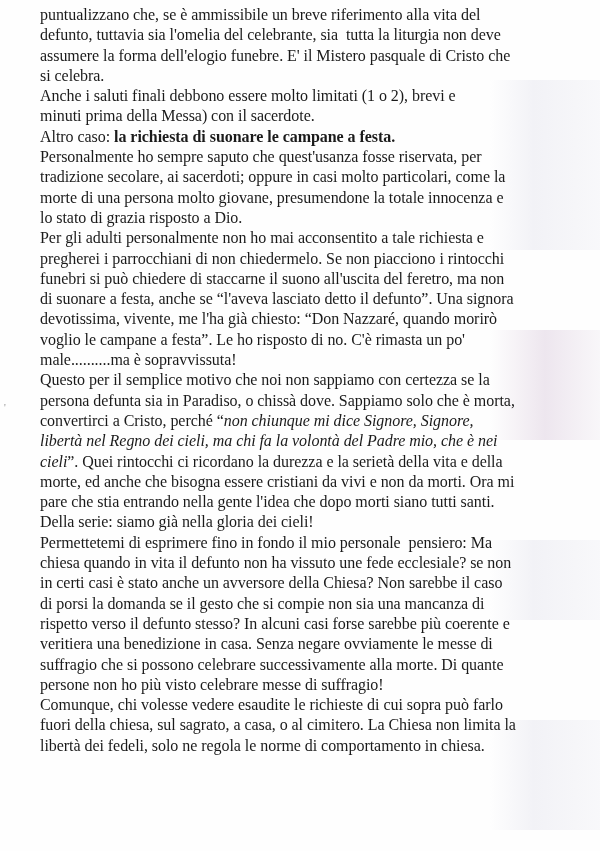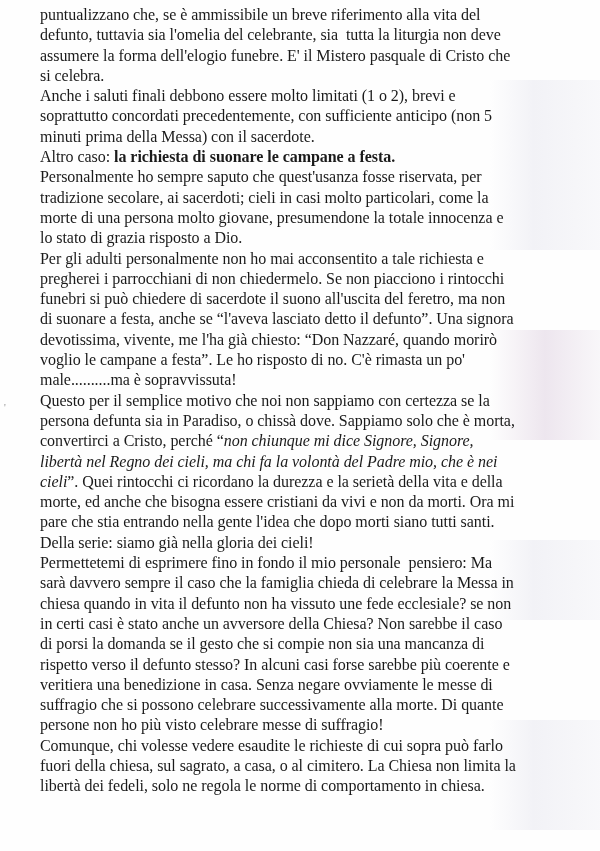--- a/index.html
+++ b/index.html
@@ -64,44 +64,42 @@
   <div class="bleed b2"></div>
   <div class="bleed b3"></div>
   <div class="bleed b4"></div>
   <span class="margin-mark">'</span>
   <div class="text" id="text-body">
       <span class="line">puntualizzano che, se è ammissibile un breve riferimento alla vita del</span>
       <span class="line">defunto, tuttavia sia l'omelia del celebrante, sia  tutta la liturgia non deve</span>
       <span class="line">assumere la forma dell'elogio funebre. E' il Mistero pasquale di Cristo che</span>
       <span class="line">si celebra.</span>
       <span class="line">Anche i saluti finali debbono essere molto limitati (1 o 2), brevi e</span>
-      <span class="line">soprattutto concordati precedentemente, con sufficiente anticipo (non 5</span>
       <span class="line">minuti prima della Messa) con il sacerdote.</span>
       <span class="line"><span>Altro caso: </span><span class="b">la richiesta di suonare le campane a festa.</span></span>
       <span class="line">Personalmente ho sempre saputo che quest'usanza fosse riservata, per</span>
-      <span class="line">tradizione secolare, ai sacerdoti; cieli in casi molto particolari, come la</span>
+      <span class="line">tradizione secolare, ai sacerdoti; oppure in casi molto particolari, come la</span>
       <span class="line">morte di una persona molto giovane, presumendone la totale innocenza e</span>
       <span class="line">lo stato di grazia risposto a Dio.</span>
       <span class="line">Per gli adulti personalmente non ho mai acconsentito a tale richiesta e</span>
       <span class="line">pregherei i parrocchiani di non chiedermelo. Se non piacciono i rintocchi</span>
-      <span class="line">funebri si può chiedere di sacerdote il suono all'uscita del feretro, ma non</span>
+      <span class="line">funebri si può chiedere di staccarne il suono all'uscita del feretro, ma non</span>
       <span class="line">di suonare a festa, anche se “l'aveva lasciato detto il defunto”. Una signora</span>
       <span class="line">devotissima, vivente, me l'ha già chiesto: “Don Nazzaré, quando morirò</span>
       <span class="line">voglio le campane a festa”. Le ho risposto di no. C'è rimasta un po'</span>
       <span class="line">male..........ma è sopravvissuta!</span>
       <span class="line">Questo per il semplice motivo che noi non sappiamo con certezza se la</span>
       <span class="line">persona defunta sia in Paradiso, o chissà dove. Sappiamo solo che è morta,</span>
       <span class="line"><span>convertirci a Cristo, perché “</span><span class="i">non chiunque mi dice Signore, Signore,</span></span>
       <span class="line"><span class="i">libertà nel Regno dei cieli, ma chi fa la volontà del Padre mio, che è nei</span></span>
       <span class="line"><span class="i">cieli</span><span>”. Quei rintocchi ci ricordano la durezza e la serietà della vita e della</span></span>
       <span class="line">morte, ed anche che bisogna essere cristiani da vivi e non da morti. Ora mi</span>
       <span class="line">pare che stia entrando nella gente l'idea che dopo morti siano tutti santi.</span>
       <span class="line">Della serie: siamo già nella gloria dei cieli!</span>
       <span class="line">Permettetemi di esprimere fino in fondo il mio personale  pensiero: Ma</span>
-      <span class="line">sarà davvero sempre il caso che la famiglia chieda di celebrare la Messa in</span>
       <span class="line">chiesa quando in vita il defunto non ha vissuto une fede ecclesiale? se non</span>
       <span class="line">in certi casi è stato anche un avversore della Chiesa? Non sarebbe il caso</span>
       <span class="line">di porsi la domanda se il gesto che si compie non sia una mancanza di</span>
       <span class="line">rispetto verso il defunto stesso? In alcuni casi forse sarebbe più coerente e</span>
       <span class="line">veritiera una benedizione in casa. Senza negare ovviamente le messe di</span>
       <span class="line">suffragio che si possono celebrare successivamente alla morte. Di quante</span>
       <span class="line">persone non ho più visto celebrare messe di suffragio!</span>
       <span class="line">Comunque, chi volesse vedere esaudite le richieste di cui sopra può farlo</span>
       <span class="line">fuori della chiesa, sul sagrato, a casa, o al cimitero. La Chiesa non limita la</span>
       <span class="line">libertà dei fedeli, solo ne regola le norme di comportamento in chiesa.</span>

